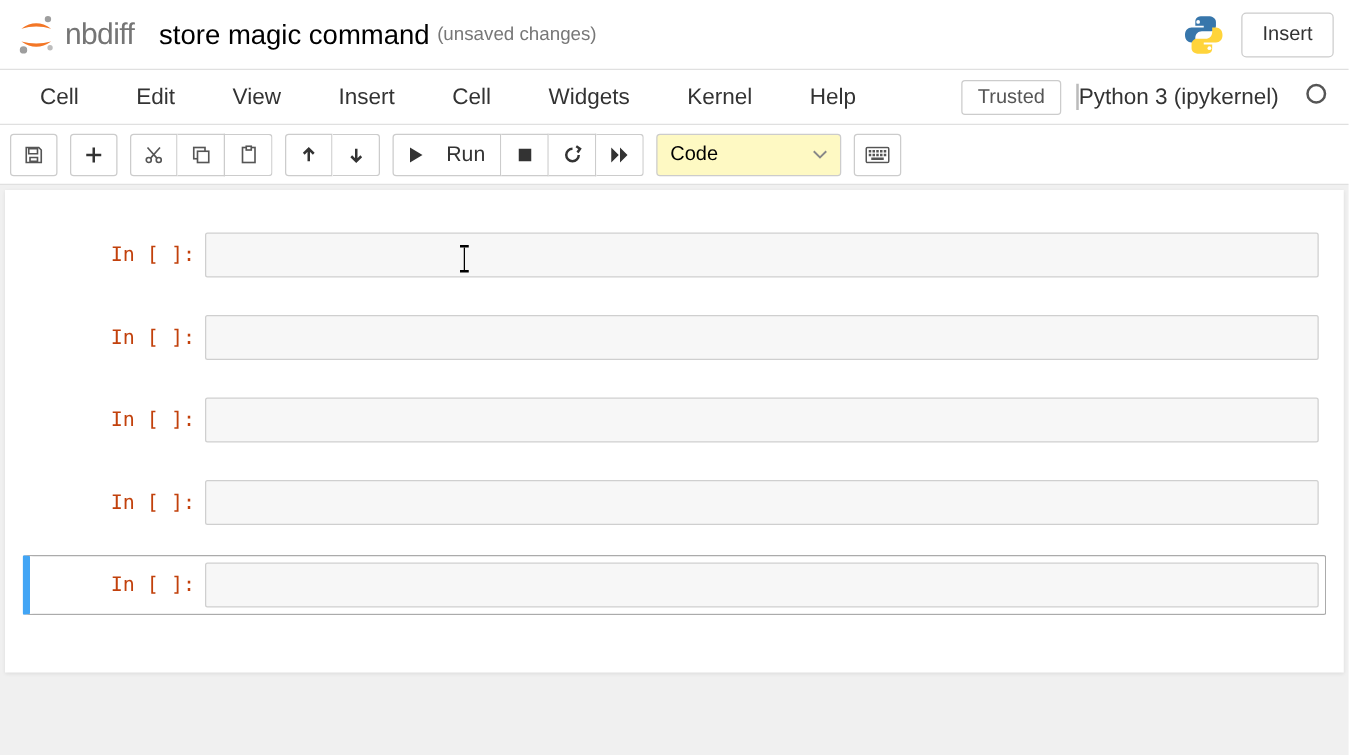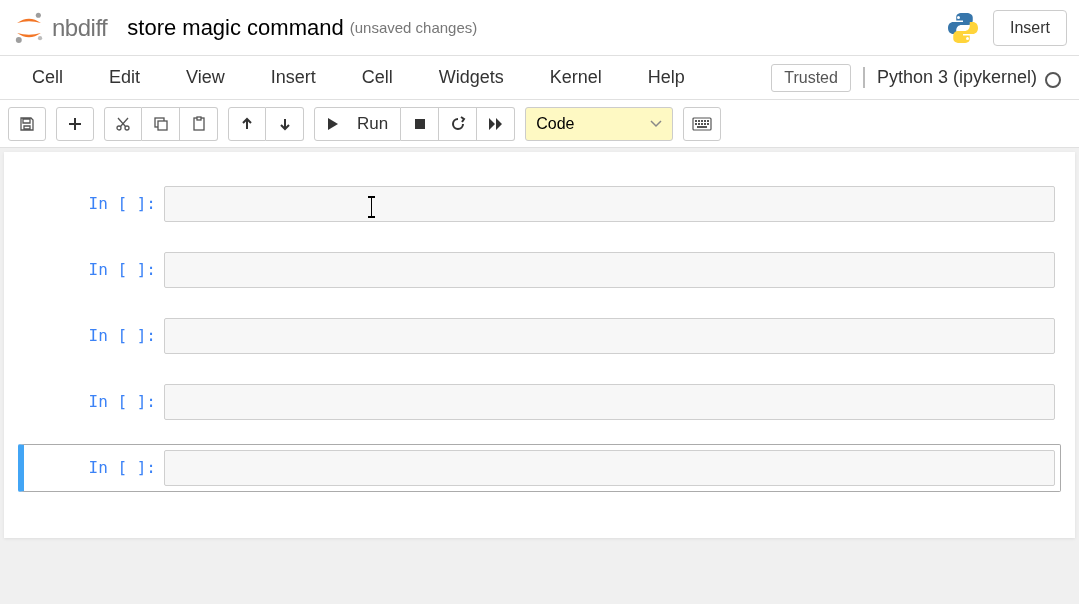--- a/index.html
+++ b/index.html
@@ -86,24 +86,23 @@
     .trusted-btn {
       border: 1px solid #ccc;
       border-radius: 3px;
       padding: 4px 12px;
       font-size: 16px;
       color: #555;
       background: #fff;
     }
     .kernel-indicator-wrap {
       display: flex;
-      align-items: flex-end;
+      align-items: flex-start;
       border-left: 2px solid #bbb;
-      padding-left: 12px;
-      gap: 8px;
+      gap: 22px;
     }
     .kernel-name {
       font-size: 18px;
       color: #333;
     }
     .kernel-status {
       width: 16px;
       height: 16px;
       border: 2px solid #555;
       border-radius: 50%;
@@ -179,21 +178,21 @@
       border: 1px solid #ababab;
       border-left: 6px solid #42A5F5;
       padding-left: 0;
     }
     .prompt {
       width: 140px;
       text-align: right;
       padding: 8px 8px 0 0;
       font-family: "Menlo", "Monaco", "Consolas", monospace;
       font-size: 16px;
-      color: #3b82f6;
+      color: #c2410c;
       flex-shrink: 0;
     }
     .input-area {
       flex: 1;
       border: 1px solid #cfcfcf;
       background: #f7f7f7;
       border-radius: 2px;
       min-height: 36px;
       padding: 6px 8px;
       font-family: "Menlo", "Monaco", monospace;

